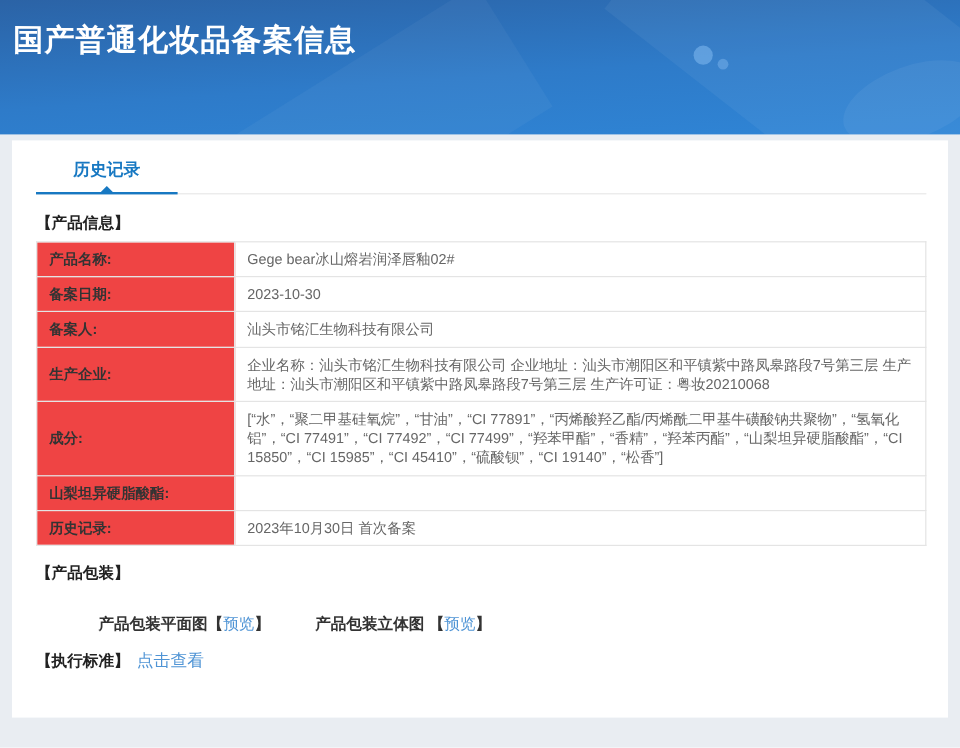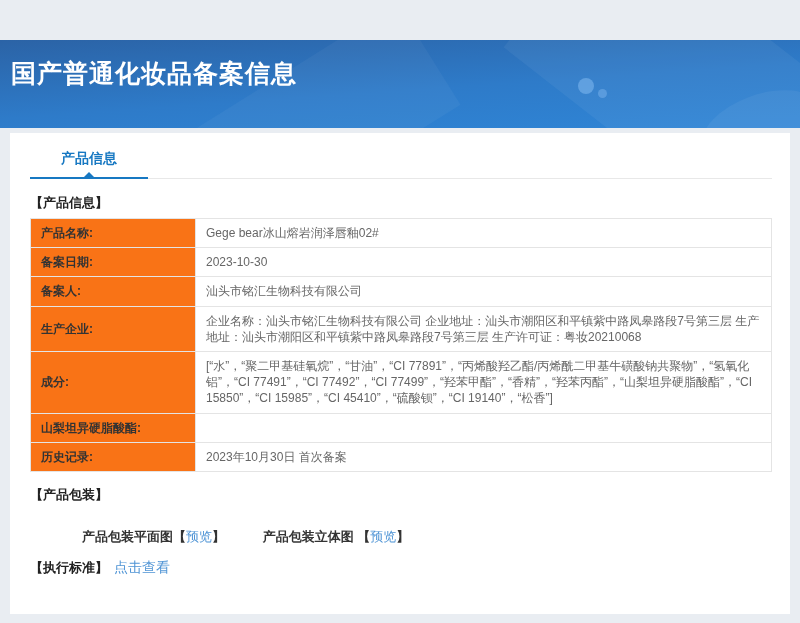--- a/index.html
+++ b/index.html
@@ -8,24 +8,23 @@
     font-family: "Liberation Sans", "DejaVu Sans", sans-serif;
     background: #e9edf2;
     color: #333;
     width: 800px;
     height: 623px;
     overflow: hidden;
   }
   
   .banner {
     position: relative;
-    height: 88px;
+    height: 112px;
     background: linear-gradient(176deg, #2b63a6 0%, #2e7bc9 55%, #2f85d6 100%);
     overflow: hidden;
-    margin-top: 40px;
   }
   .banner h1 {
     position: absolute;
     left: 11px; top: 17px;
     font-size: 25px;
     font-weight: bold;
     color: #ffffff;
     letter-spacing: 1px;
   }
   .deco { position: absolute; pointer-events: none; }
@@ -89,21 +88,21 @@
   }
   table.info-table th, table.info-table td {
     border: 1px solid #e4e4e4;
     font-size: 12px;
     padding: 6px 10px;
     vertical-align: middle;
     line-height: 1.35;
   }
   table.info-table th {
     width: 165px;
-    background: #f97316;
+    background: #ef4444;
     color: #333;
     font-weight: bold;
     text-align: left;
   }
   table.info-table td { color: #666; word-break: break-all; }
   tr.r-empty td { height: 27px; }
 
   .pkg-title { margin-top: 14px; }
   .pkg-line { margin: 24px 0 0 72px; font-size: 13px; font-weight: bold; color: #333; }
   .pkg-item.second { margin-left: 34px; }
@@ -123,21 +122,21 @@
     <div class="deco deco2"></div>
     <div class="deco deco3"></div>
     <div class="deco deco4"></div>
     <div class="deco deco5"></div>
     <h1>国产普通化妆品备案信息</h1>
   </header>
 
   <main class="card">
 
     <div class="tabbar">
-      <span class="tab">产品信息</span>
+      <span class="tab">历史记录</span>
     </div>
 
     <h2 class="section-title">【产品信息】</h2>
 
     <table class="info-table">
       <tbody>
         <tr>
           <th>产品名称:</th>
           <td>Gege bear冰山熔岩润泽唇釉02#</td>
         </tr>

